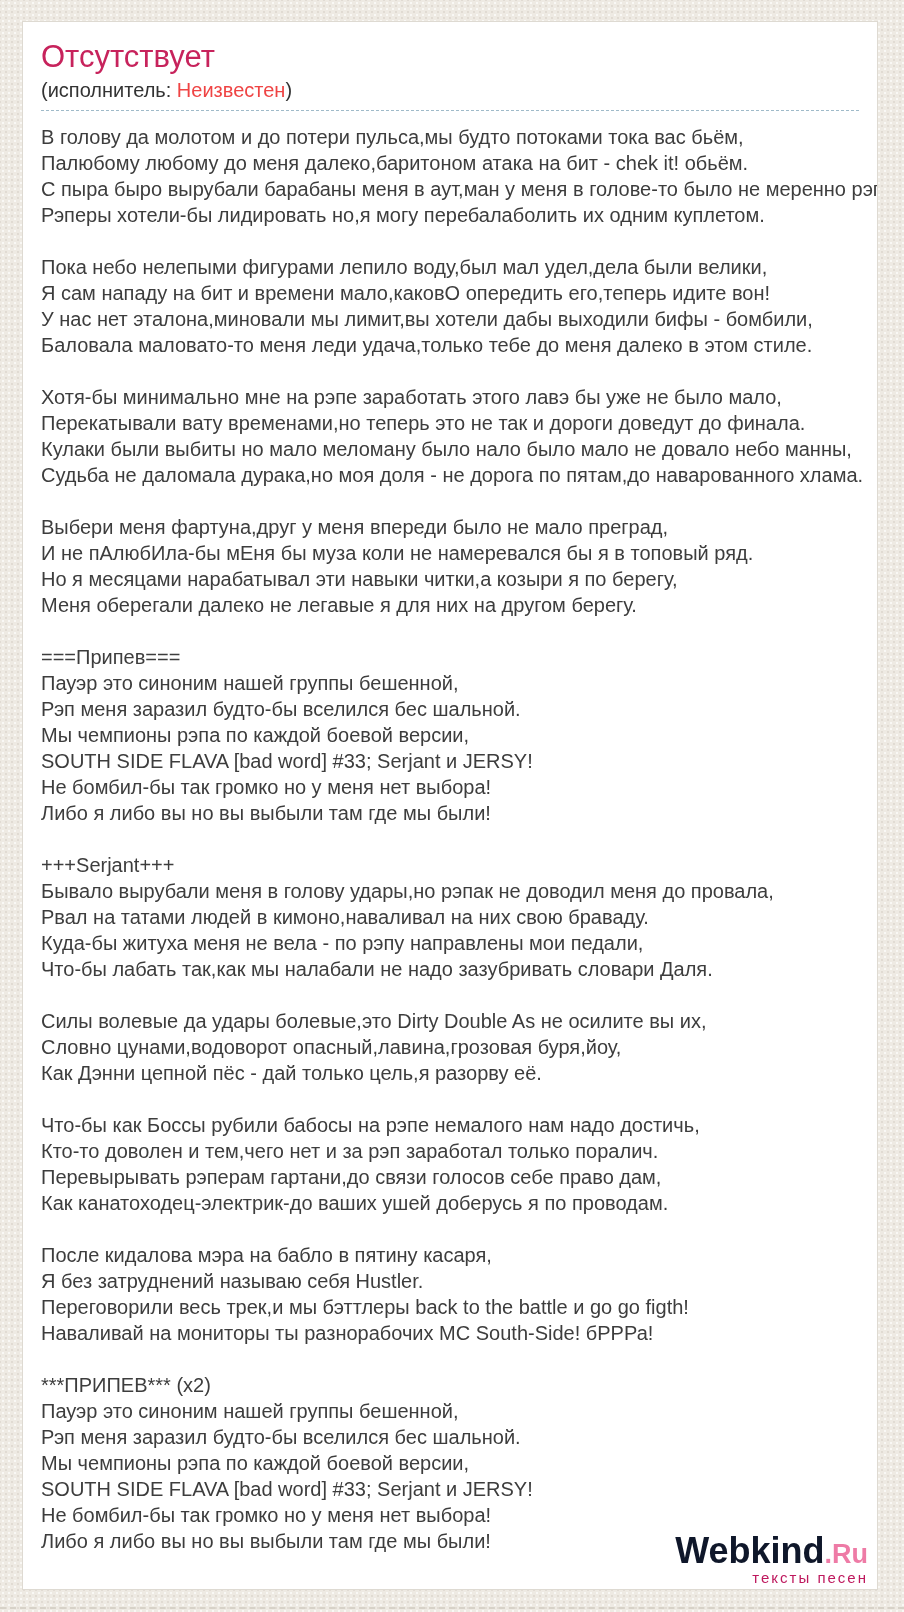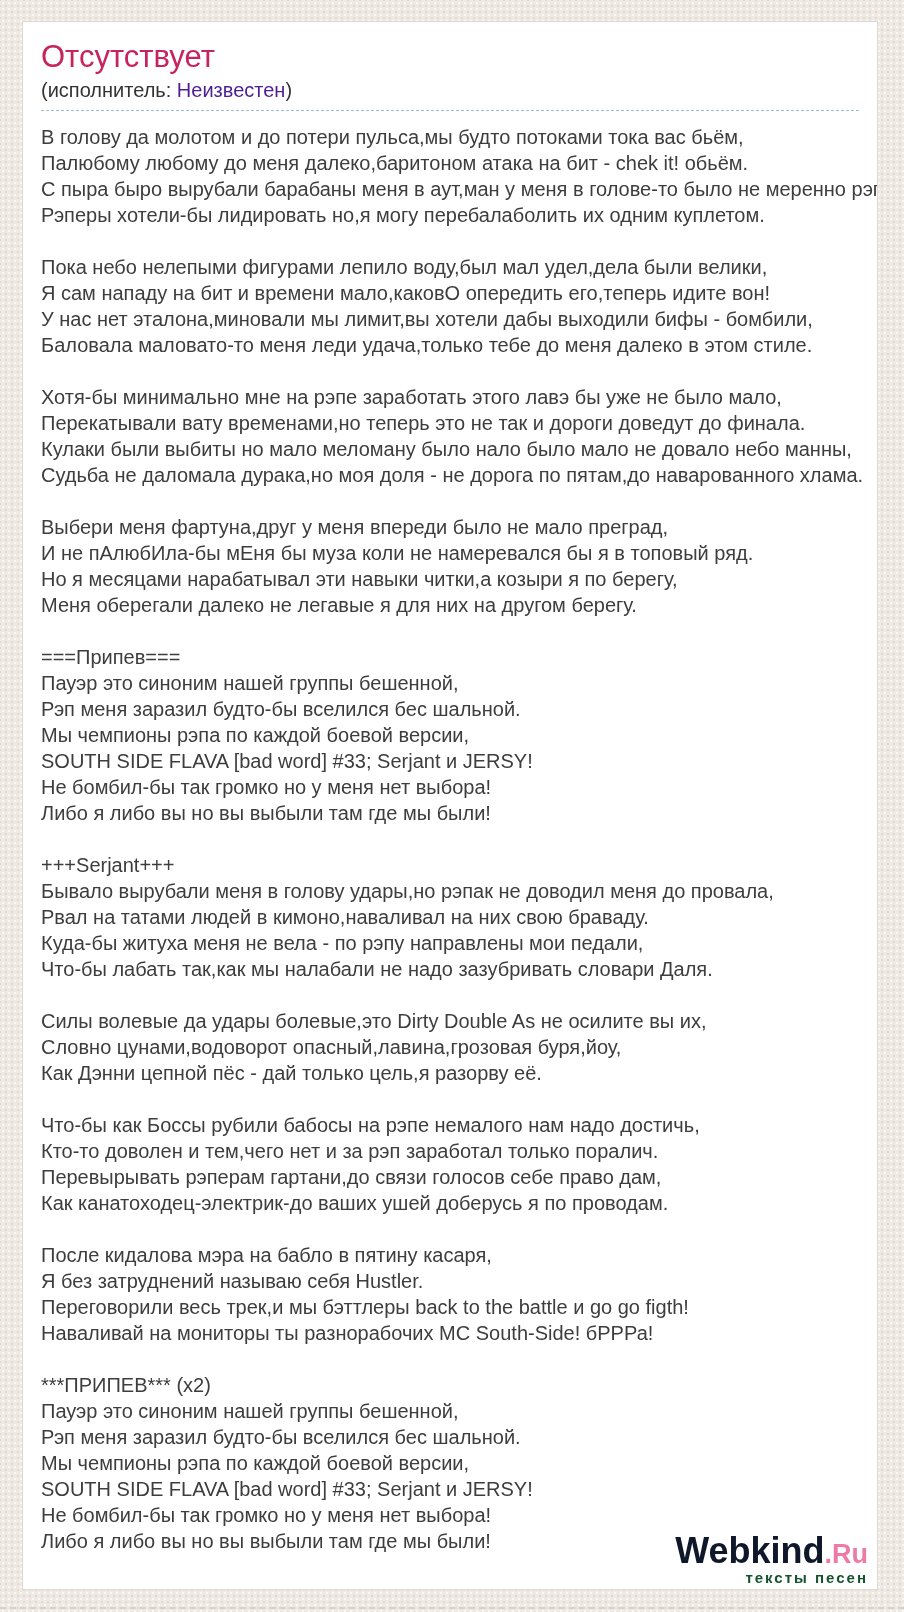--- a/index.html
+++ b/index.html
@@ -48,21 +48,21 @@
   }
   .artist-line {
     font-size: 20px;
     line-height: 24px;
     color: #333333;
     margin-top: 2px;
     padding-bottom: 8px;
     border-bottom: 1px dashed #9fbac9;
   }
   .artist-link {
-    color: #4c1d95;
+    color: #ef4444;
     text-decoration: none;
     cursor: pointer;
   }
   .lyrics {
     padding: 13px 18px 0 18px;
     font-size: 20px;
     line-height: 26px;
     color: #3d3d3d;
   }
   .stanza {
@@ -94,23 +94,23 @@
     letter-spacing: 0px;
   }
   .logo-suffix {
     font-size: 27px;
     font-weight: 700;
     color: #ee7ba6;
   }
   .logo-tagline {
     margin-top: -7px;
     font-size: 15px;
-    font-weight: 700;
+    font-weight: 400;
     letter-spacing: 2px;
-    color: #14532d;
+    color: #be185d;
     line-height: 18px;
   }
 </style>
 </head>
 <body>
 
 <div class="card">
 
   <div class="header">
     <h1 class="song-title">Отсутствует</h1>

